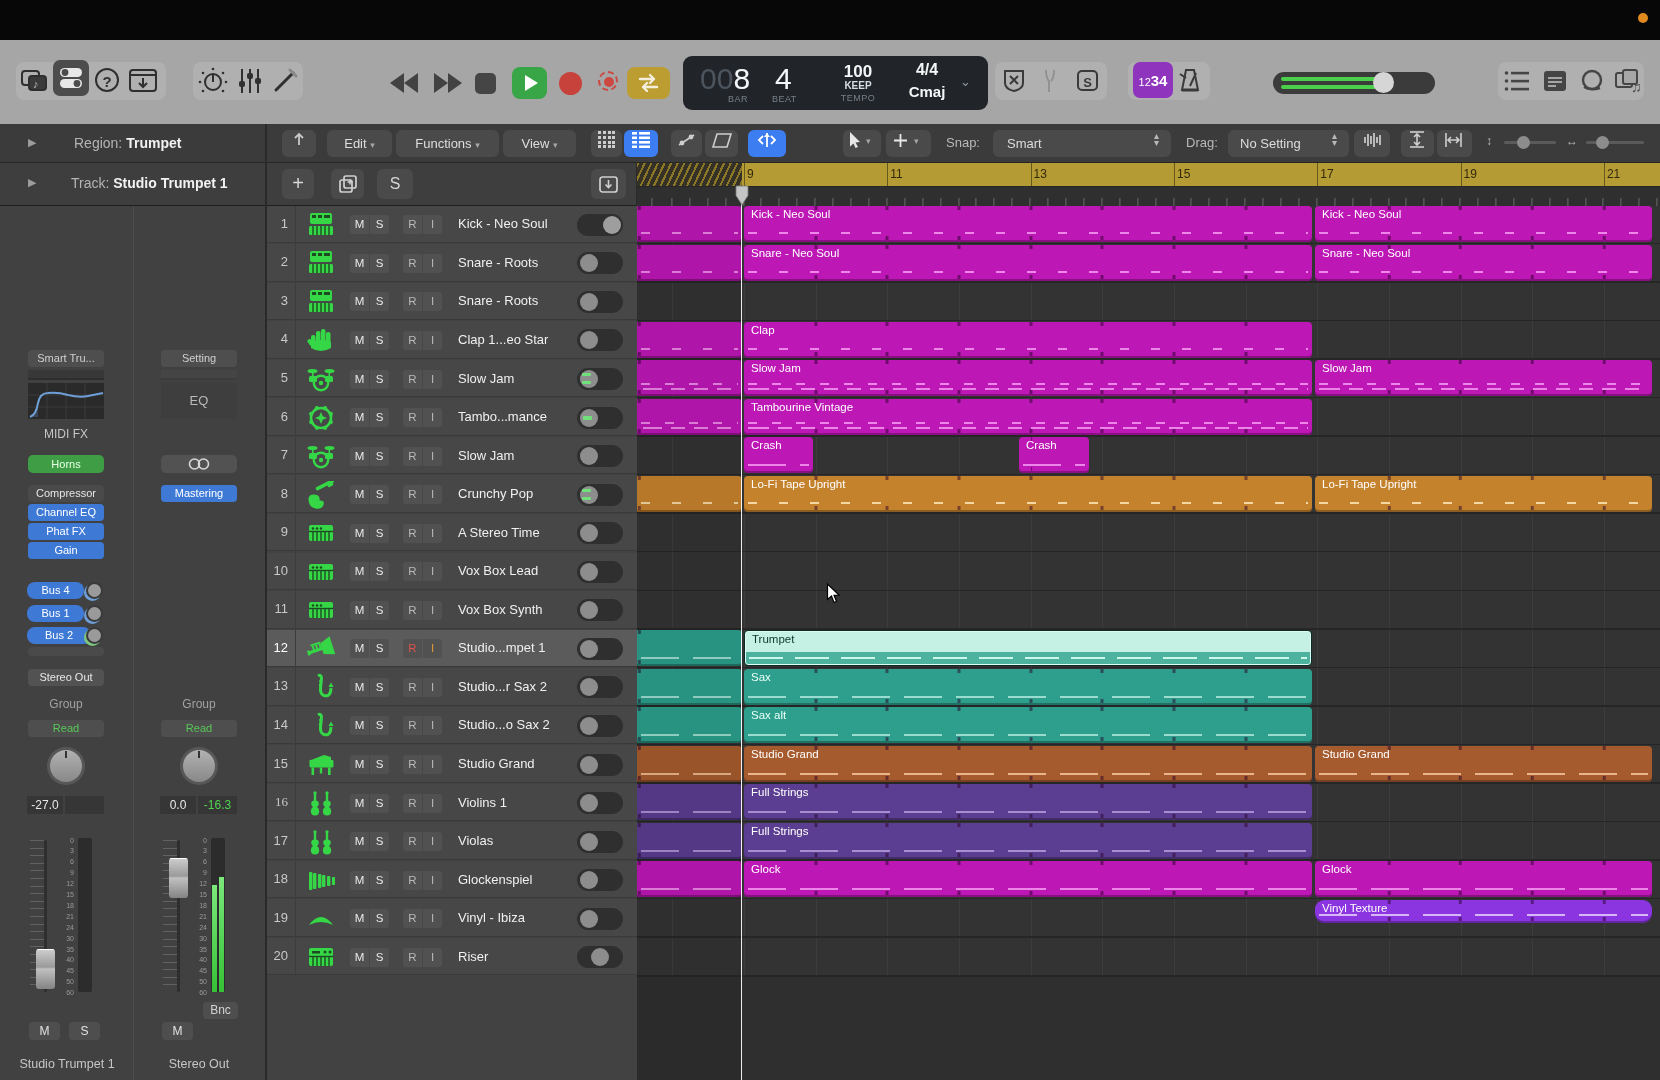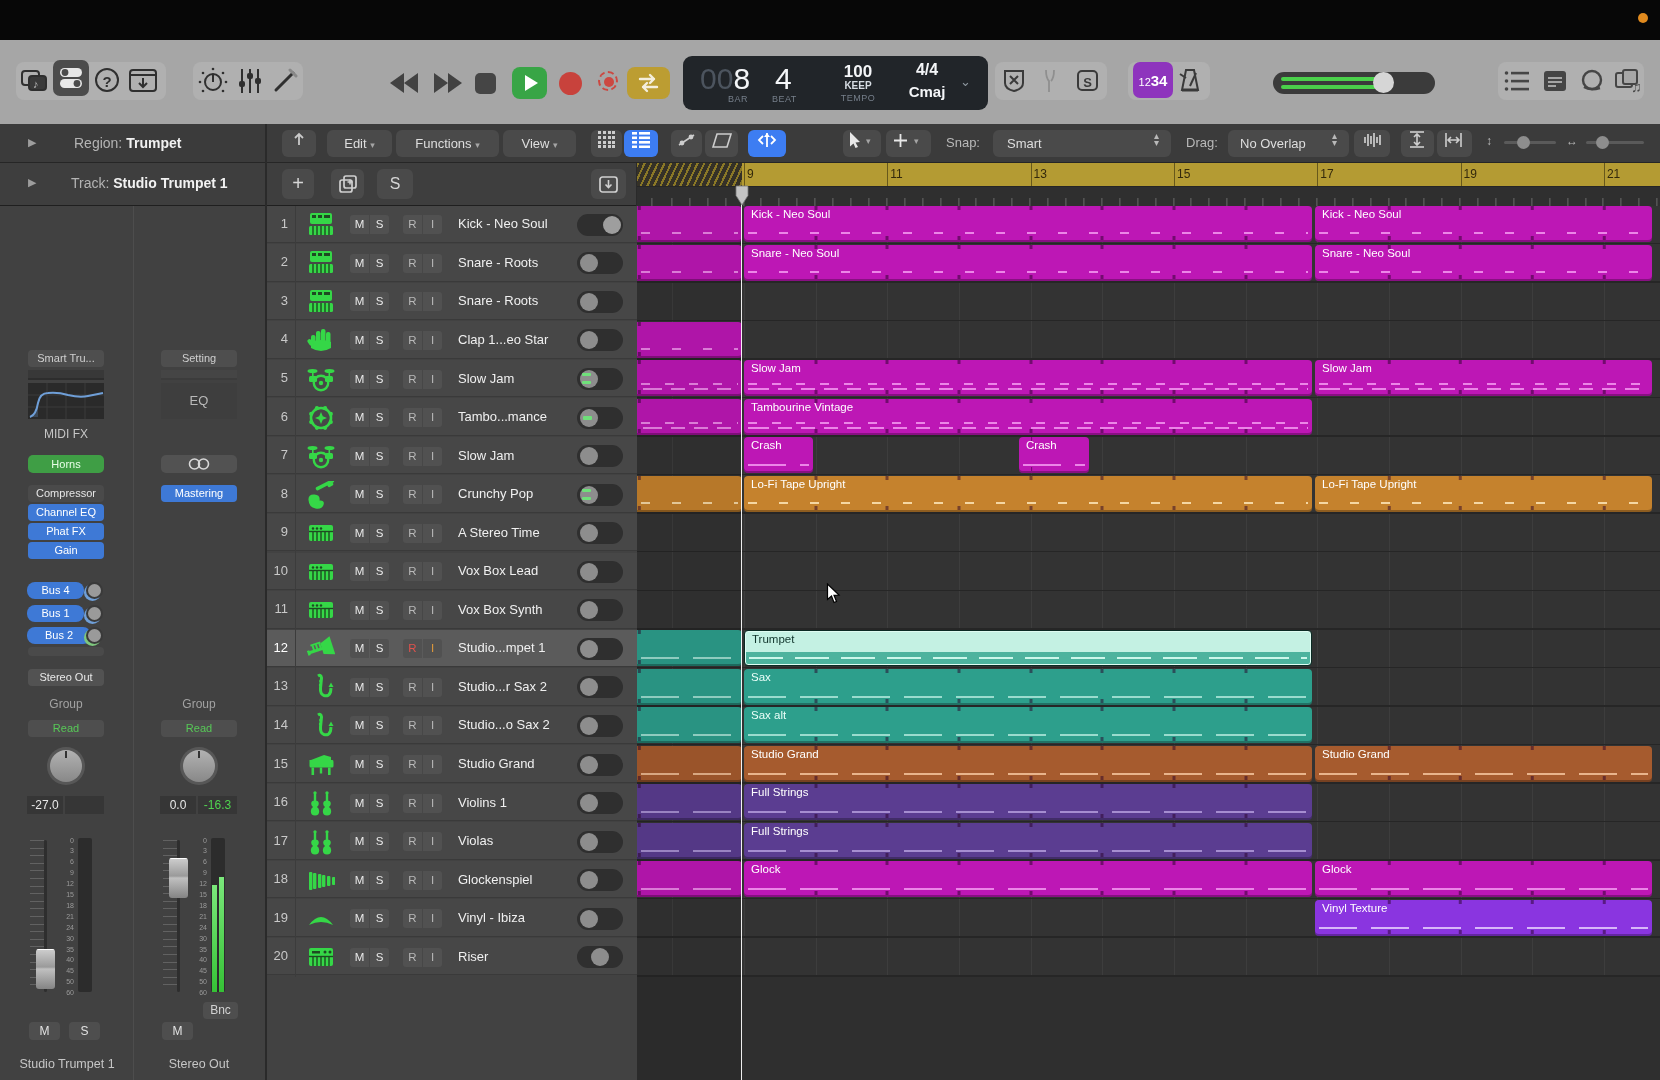--- a/index.html
+++ b/index.html
@@ -256,21 +256,21 @@
 <div class="abs chev" style="left:866px;top:136px;">▾</div>
 <div class="mbtn" style="left:886px;width:45px;"></div>
 <svg class="abs" width="15" height="15" viewBox="0 0 15 15" style="left:893px;top:133px;">
 <path d="M7.5 1 V14 M1 7.5 H14" stroke="#e8e8e8" stroke-width="1.8"></path>
     </svg>
 <div class="abs chev" style="left:914px;top:136px;">▾</div>
 <div class="abs" style="left:946px;top:135px;font-size:13px;color:#b9b9b9;">Snap:</div>
 <div class="mbtn" style="left:993px;width:178px;text-align:left;padding-left:14px;">Smart</div>
 <div class="abs" style="left:1154px;top:132px;font-size:10px;color:#b9b9b9;line-height:7px;">▴<br>▾</div>
 <div class="abs" style="left:1186px;top:135px;font-size:13px;color:#b9b9b9;">Drag:</div>
-<div class="mbtn" style="left:1228px;width:121px;text-align:left;padding-left:12px;">No Overlap</div>
+<div class="mbtn" style="left:1228px;width:121px;text-align:left;padding-left:12px;">No Setting</div>
 <div class="abs" style="left:1332px;top:132px;font-size:10px;color:#b9b9b9;line-height:7px;">▴<br>▾</div>
 <div class="mbtn" style="left:1354px;width:36px;"></div>
 <svg class="abs" width="18" height="16" viewBox="0 0 18 16" style="left:1363px;top:132px;">
       <g stroke="#cdcdcd" stroke-width="1.7">
 <line x1="2" y1="5" x2="2" y2="11"></line>
         <line x1="5" y1="2" x2="5" y2="14"></line>
         <line x1="8" y1="4" x2="8" y2="12"></line>
         <line x1="11" y1="1" x2="11" y2="15"></line>
         <line x1="14" y1="5" x2="14" y2="11"></line>
         <line x1="17" y1="3" x2="17" y2="13"></line>
@@ -728,21 +728,21 @@
       </g>
     </svg>
 <div class="msri" style="left:350px;top:755.0px;border-radius:3px 0 0 3px;">M</div>
 <div class="msri" style="left:370px;top:755.0px;border-radius:0 3px 3px 0;">S</div>
 <div class="msri" style="left:403px;top:755.0px;border-radius:3px 0 0 3px;color:#b9b9b9;">R</div>
 <div class="msri" style="left:423px;top:755.0px;border-radius:0 3px 3px 0;color:#b9b9b9;">I</div>
 <div class="tname" style="left:458px;top:756.0px;">Studio Grand</div>
 <div class="tog" style="left:577px;top:753.5px;"></div>
 <div class="knob" style="left:580px;top:755.5px;background:#8d8d8d;"></div>
 <div class="trow" style="top:783.8px;height:37.55px;"></div>
-<div class="tnum" style="left:262px;top:794.0px;">16</div>
+<div class="tnum" style="left:262px;top:794.0px;font-family:Liberation Serif, serif;">16</div>
 <svg class="abs" width="28" height="28" viewBox="0 0 28 28" style="left:307px;top:789.0px;">
       <g transform="translate(8,2)">
         <path d="M0 9.5 Q-3.8 9.5 -3.8 12.8 Q-3.8 14.8 -2 16 Q-4.2 17.3 -4.2 20 Q-4.2 24.5 0 24.5 Q4.2 24.5 4.2 20 Q4.2 17.3 2 16 Q3.8 14.8 3.8 12.8 Q3.8 9.5 0 9.5 Z" fill="#35d747"></path>
         <rect x="-1.2" y="1.5" width="2.4" height="10" fill="#35d747"></rect>
         <circle cx="0" cy="1.8" r="1.6" fill="#35d747"></circle>
       </g>
       <g transform="translate(20,2)">
         <path d="M0 9.5 Q-3.8 9.5 -3.8 12.8 Q-3.8 14.8 -2 16 Q-4.2 17.3 -4.2 20 Q-4.2 24.5 0 24.5 Q4.2 24.5 4.2 20 Q4.2 17.3 2 16 Q3.8 14.8 3.8 12.8 Q3.8 9.5 0 9.5 Z" fill="#35d747"></path>
         <rect x="-1.2" y="1.5" width="2.4" height="10" fill="#35d747"></rect>
         <circle cx="0" cy="1.8" r="1.6" fill="#35d747"></circle>
@@ -900,20 +900,26 @@
 <div class="abs" style="left:0;top:0;right:0;height:4px;background:repeating-linear-gradient(90deg,transparent 0 68.66px,rgba(40,0,40,.5) 68.66px 71.66px);background-position:3.78px 0;"></div>
 <div class="abs" style="left:0;bottom:2px;right:0;height:4px;background:repeating-linear-gradient(90deg,transparent 0 68.66px,rgba(40,0,40,.5) 68.66px 71.66px);background-position:3.78px 0;"></div>
 <div class="rlab" style="color:#fff;">Snare - Neo Soul</div>
 <div class="wf" style="bottom:8px;height:2px;background:repeating-linear-gradient(90deg,rgba(244,153,240,.85) 0 9px,transparent 9px 31px);"></div>
 </div>
 <div class="region" style="left:637.0px;top:321.6px;width:104.5px;height:36.0px;background:#bd17b5;box-shadow:inset 0 -2px 0 rgba(0,0,0,.28);border-radius:0 4px 4px 0;">
 <div class="abs" style="left:0;top:0;right:0;height:4px;background:repeating-linear-gradient(90deg,transparent 0 68.66px,rgba(40,0,40,.5) 68.66px 71.66px);background-position:36.84px 0;"></div>
 <div class="abs" style="left:0;bottom:2px;right:0;height:4px;background:repeating-linear-gradient(90deg,transparent 0 68.66px,rgba(40,0,40,.5) 68.66px 71.66px);background-position:36.84px 0;"></div>
 <div class="wf" style="bottom:8px;height:2px;background:repeating-linear-gradient(90deg,rgba(244,153,240,.85) 0 9px,transparent 9px 31px);"></div>
 </div>
+<div class="region" style="left:744.0px;top:321.6px;width:568.0px;height:36.0px;background:#bd17b5;box-shadow:inset 0 -2px 0 rgba(0,0,0,.28);">
+<div class="abs" style="left:0;top:0;right:0;height:4px;background:repeating-linear-gradient(90deg,transparent 0 68.66px,rgba(40,0,40,.5) 68.66px 71.66px);background-position:1.50px 0;"></div>
+<div class="abs" style="left:0;bottom:2px;right:0;height:4px;background:repeating-linear-gradient(90deg,transparent 0 68.66px,rgba(40,0,40,.5) 68.66px 71.66px);background-position:1.50px 0;"></div>
+<div class="rlab" style="color:#fff;">Clap</div>
+<div class="wf" style="bottom:8px;height:2px;background:repeating-linear-gradient(90deg,rgba(244,153,240,.85) 0 9px,transparent 9px 31px);"></div>
+</div>
 <div class="region" style="left:637.0px;top:360.2px;width:104.5px;height:36.0px;background:#bd17b5;box-shadow:inset 0 -2px 0 rgba(0,0,0,.28);border-radius:0 4px 4px 0;">
 <div class="abs" style="left:0;top:0;right:0;height:4px;background:repeating-linear-gradient(90deg,transparent 0 68.66px,rgba(40,0,40,.5) 68.66px 71.66px);background-position:36.84px 0;"></div>
 <div class="abs" style="left:0;bottom:2px;right:0;height:4px;background:repeating-linear-gradient(90deg,transparent 0 68.66px,rgba(40,0,40,.5) 68.66px 71.66px);background-position:36.84px 0;"></div>
 <div class="wf" style="bottom:11px;height:2px;background:repeating-linear-gradient(90deg,rgba(244,153,240,.85) 0 9px,transparent 9px 24px);"></div>
 <div class="wf" style="bottom:6px;height:2px;background:repeating-linear-gradient(90deg,rgba(244,153,240,.85) 0 14px,transparent 14px 23px);background-position:7px 0;"></div>
 </div>
 <div class="region" style="left:744.0px;top:360.2px;width:568.0px;height:36.0px;background:#bd17b5;box-shadow:inset 0 -2px 0 rgba(0,0,0,.28);">
 <div class="abs" style="left:0;top:0;right:0;height:4px;background:repeating-linear-gradient(90deg,transparent 0 68.66px,rgba(40,0,40,.5) 68.66px 71.66px);background-position:1.50px 0;"></div>
 <div class="abs" style="left:0;bottom:2px;right:0;height:4px;background:repeating-linear-gradient(90deg,transparent 0 68.66px,rgba(40,0,40,.5) 68.66px 71.66px);background-position:1.50px 0;"></div>
 <div class="rlab" style="color:#fff;">Slow Jam</div>
@@ -1049,21 +1055,21 @@
 <div class="abs" style="left:0;bottom:2px;right:0;height:4px;background:repeating-linear-gradient(90deg,transparent 0 68.66px,rgba(40,0,40,.5) 68.66px 71.66px);background-position:1.50px 0;"></div>
 <div class="rlab" style="color:#fff;">Glock</div>
 <div class="wf" style="bottom:7px;height:2px;background:repeating-linear-gradient(90deg,rgba(244,153,240,.85) 0 38px,transparent 38px 52px);"></div>
 </div>
 <div class="region" style="left:1315.0px;top:861.3px;width:337.0px;height:36.0px;background:#bd17b5;box-shadow:inset 0 -2px 0 rgba(0,0,0,.28);">
 <div class="abs" style="left:0;top:0;right:0;height:4px;background:repeating-linear-gradient(90deg,transparent 0 68.66px,rgba(40,0,40,.5) 68.66px 71.66px);background-position:3.78px 0;"></div>
 <div class="abs" style="left:0;bottom:2px;right:0;height:4px;background:repeating-linear-gradient(90deg,transparent 0 68.66px,rgba(40,0,40,.5) 68.66px 71.66px);background-position:3.78px 0;"></div>
 <div class="rlab" style="color:#fff;">Glock</div>
 <div class="wf" style="bottom:7px;height:2px;background:repeating-linear-gradient(90deg,rgba(244,153,240,.85) 0 38px,transparent 38px 52px);"></div>
 </div>
-<div class="region" style="left:1315.0px;top:899.9px;width:337.0px;height:36.0px;background:#8a35e0;box-shadow:inset 0 -2px 0 rgba(0,0,0,.28);">
+<div class="region" style="left:1315.0px;top:899.9px;width:337.0px;height:23px;background:#8a35e0;box-shadow:inset 0 -2px 0 rgba(0,0,0,.28);border-radius:9px;">
 <div class="abs" style="left:0;top:0;right:0;height:4px;background:repeating-linear-gradient(90deg,transparent 0 68.66px,rgba(40,0,40,.5) 68.66px 71.66px);background-position:3.78px 0;"></div>
 <div class="abs" style="left:0;bottom:2px;right:0;height:4px;background:repeating-linear-gradient(90deg,transparent 0 68.66px,rgba(40,0,40,.5) 68.66px 71.66px);background-position:3.78px 0;"></div>
 <div class="rlab" style="color:#fff;">Vinyl Texture</div>
 <div class="wf" style="bottom:7px;height:2px;background:repeating-linear-gradient(90deg,rgba(235,215,255,.8) 0 38px,transparent 38px 52px);"></div>
 </div>
 <div class="abs" style="left:637px;top:206px;width:104.5px;height:874px;background:rgba(0,0,0,.07);"></div>
 <div class="abs" id="ruler"></div>
 <div class="abs" id="ruleryellow"></div>
 <div class="abs" id="rulerhatch"></div>
 <div class="bartick" style="left:744.0px;"></div>

